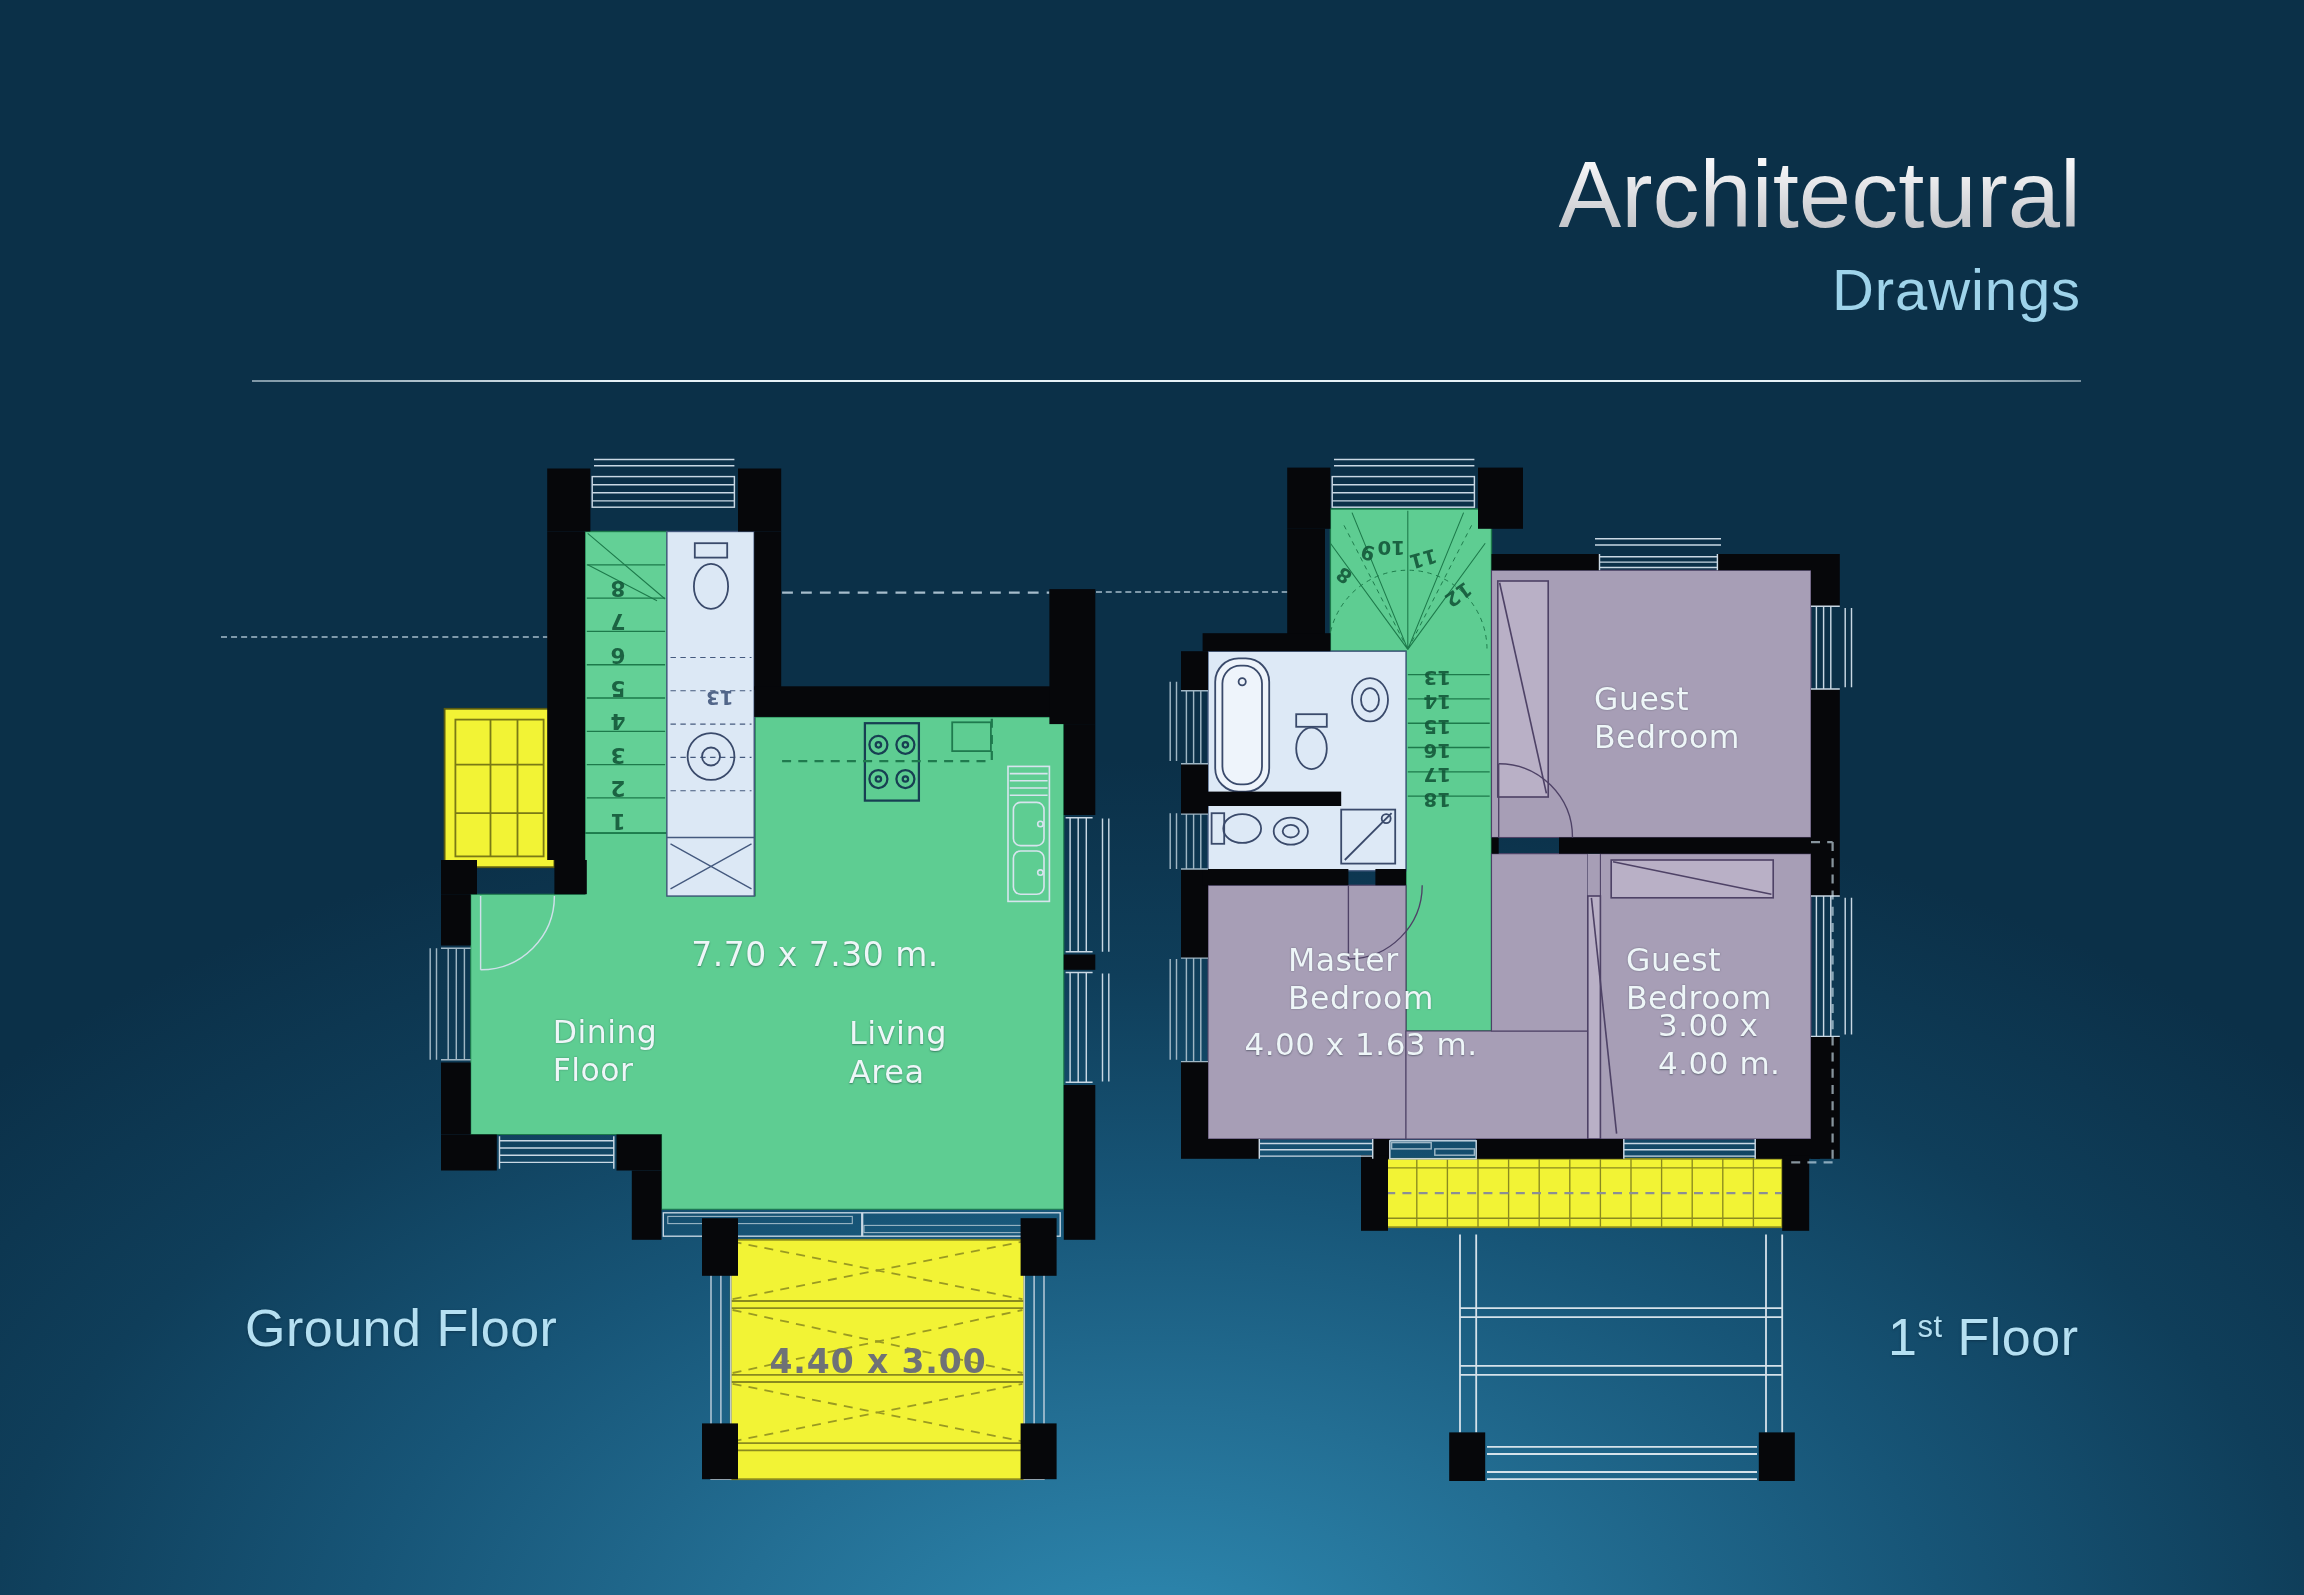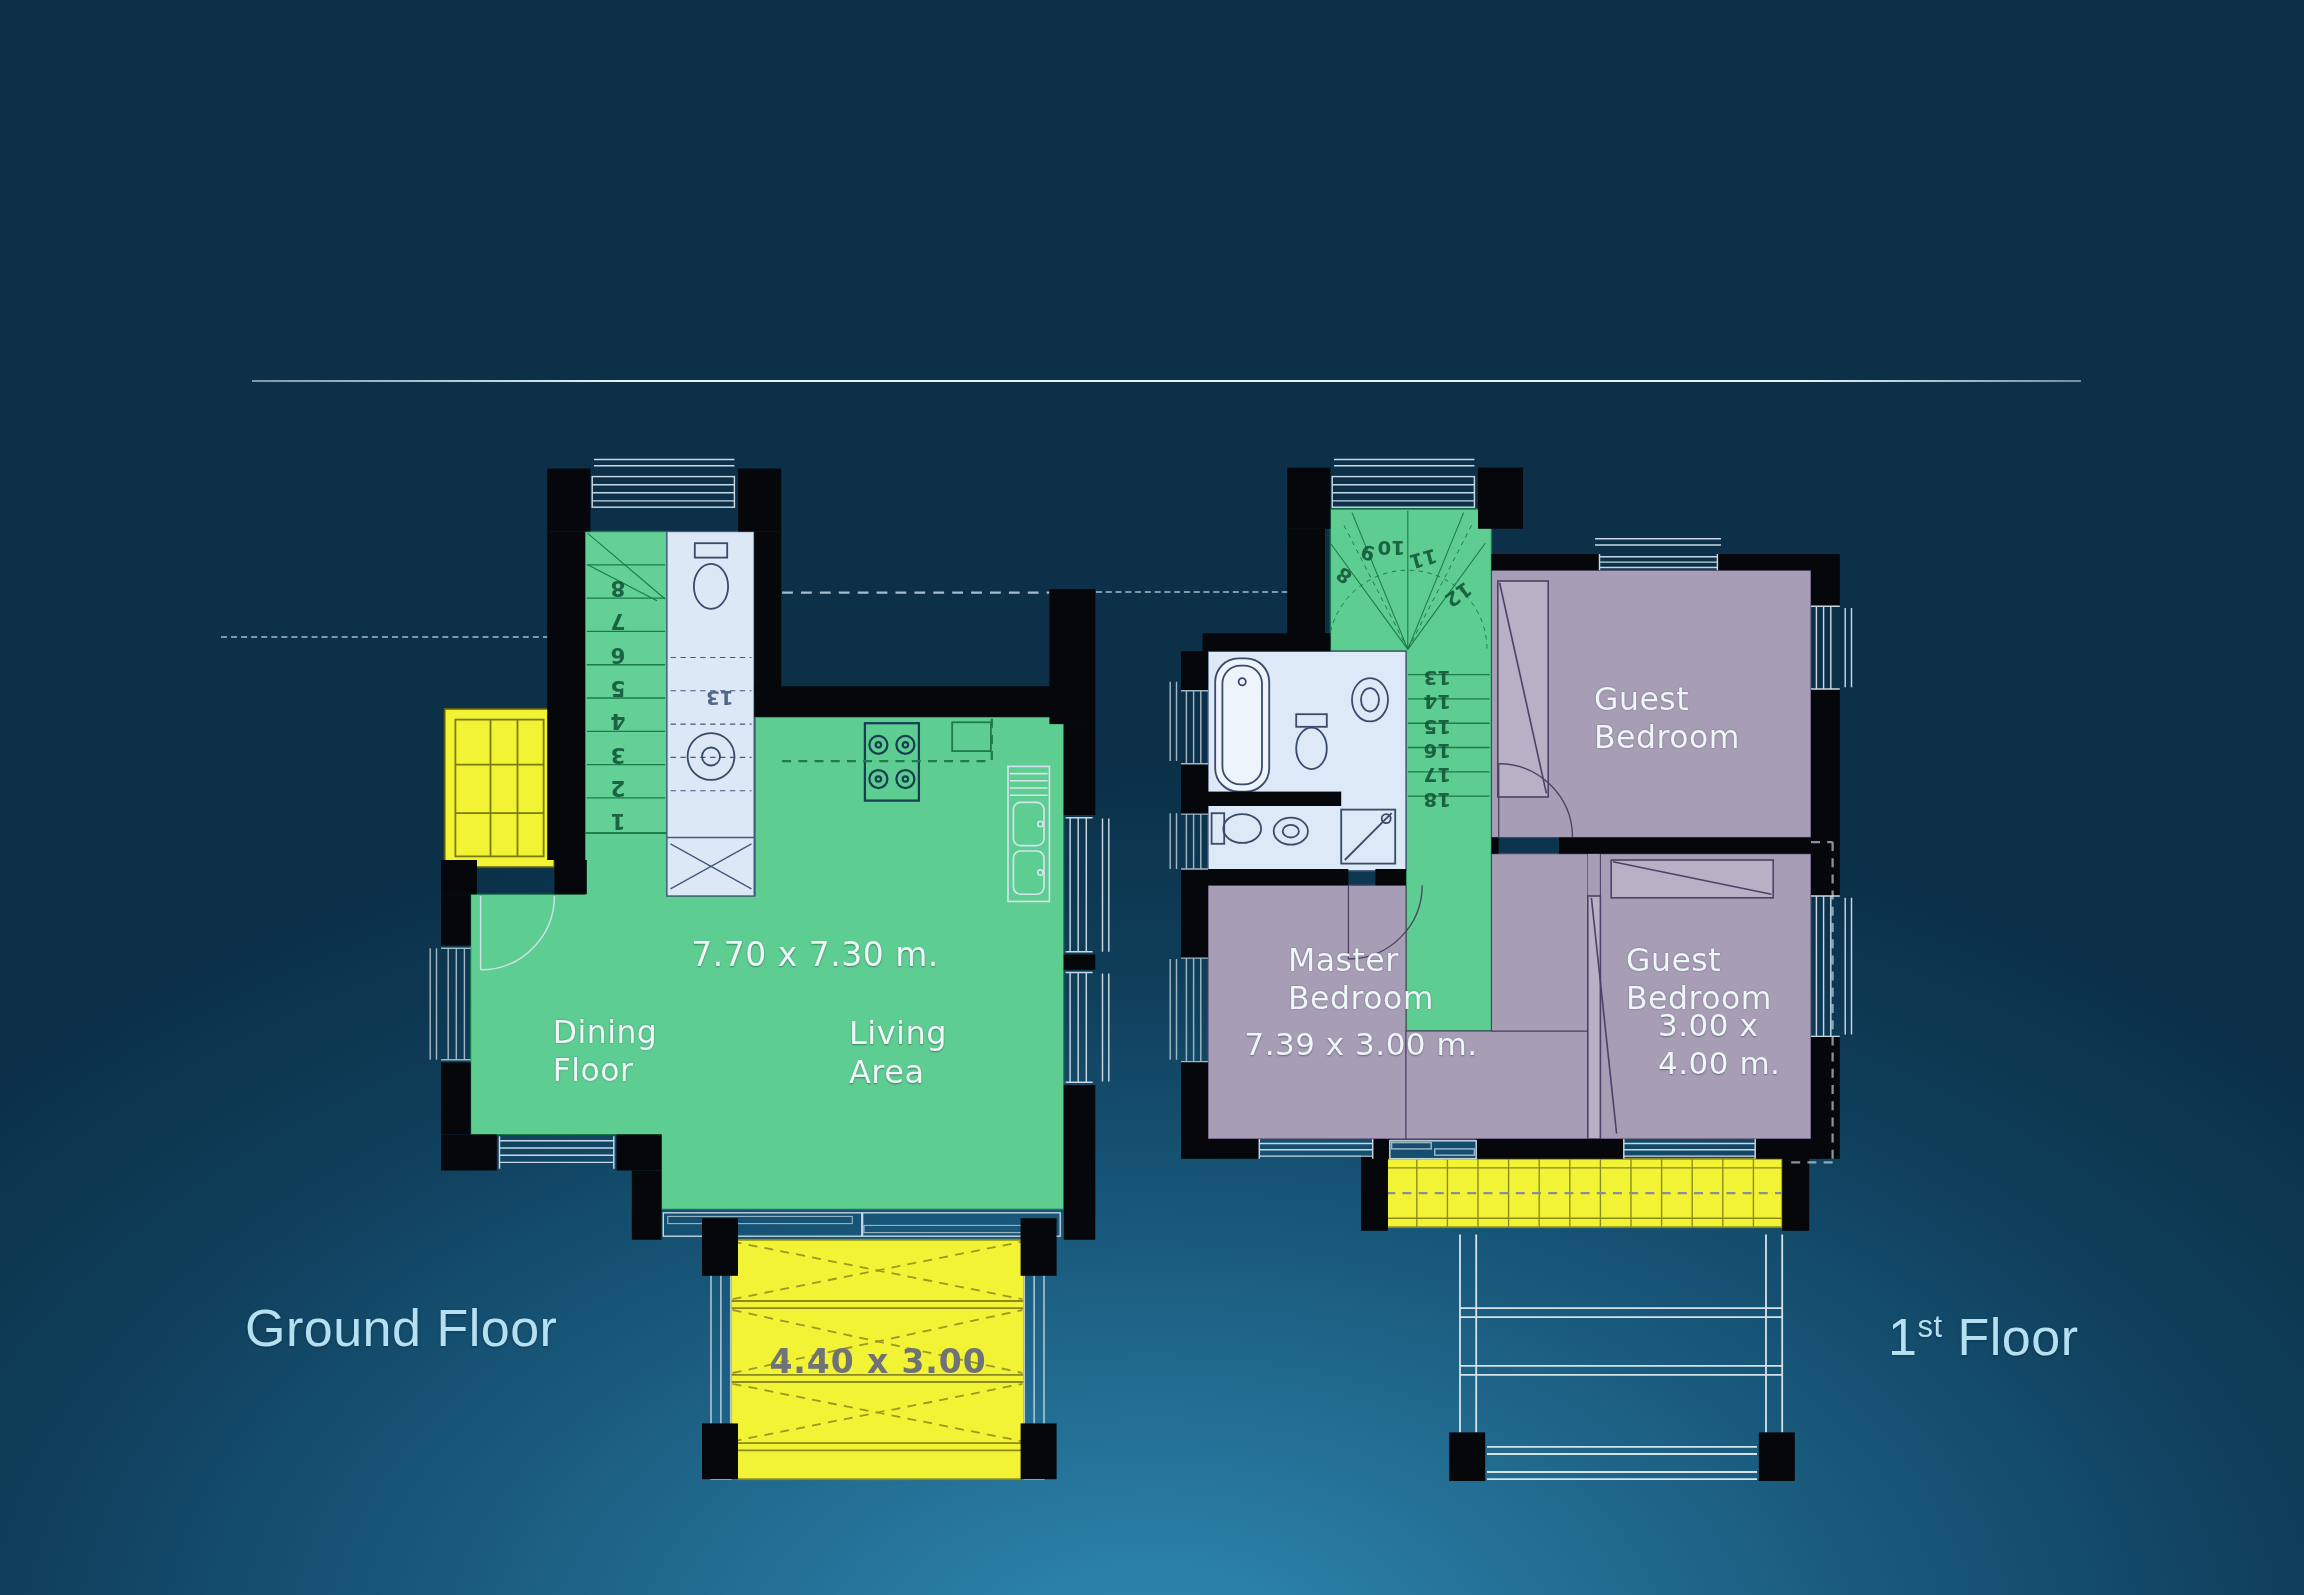--- a/index.html
+++ b/index.html
@@ -34,20 +34,24 @@
   .roof-dash{position:absolute;border-top:2.7px dashed rgba(205,224,236,.6);height:0;}
   text.stair-num{font:600 24px "DejaVu Sans",sans-serif;fill:#14583a;opacity:.9;}
   text.stair-num-sm{font:600 22px "DejaVu Sans",sans-serif;fill:#14583a;opacity:.9;}
   text.bath-num{font:600 22px "DejaVu Sans",sans-serif;fill:#44597e;opacity:.9;}
 </style>
 </head>
 <body>
 
 <div id="stage">
 
+  <div class="title-block">
+    <div class="title-main">Architectural</div>
+    <div class="title-sub">Drawings</div>
+  </div>
   <div class="divider"></div>
 
   <div class="roof-dash" style="left:221px;top:636px;width:338px;"></div>
   <div class="roof-dash" style="left:1096px;top:591px;width:221px;"></div>
 
   <div class="plan" style="left:423px;top:455px;width:693px;height:1035px;">
     <svg width="693" height="1035" viewBox="-20 0 770 1150">
 
       <g>
         <rect x="4" y="282" width="122" height="176" fill="#f2f335" stroke="#5c5c10" stroke-width="2"></rect>
@@ -356,21 +360,21 @@
         <text class="stair-num-sm" x="300" y="321" transform="rotate(180,300,321)">16</text>
         <text class="stair-num-sm" x="300" y="348" transform="rotate(180,300,348)">17</text>
         <text class="stair-num-sm" x="300" y="375" transform="rotate(180,300,375)">18</text>
       </g>
     </svg>
 
     <div class="plan-label" style="left:504px;top:263px;font-size:31.5px;">Guest
 Bedroom</div>
     <div class="plan-label" style="left:198px;top:524px;font-size:31.5px;">Master
 Bedroom</div>
-    <div class="plan-label" style="left:198px;top:590px;font-size:31px;">7.39 x 3.00 m.</div>
+    <div class="plan-label" style="left:198px;top:590px;font-size:31px;">4.00 x 1.63 m.</div>
     <div class="plan-label" style="left:536px;top:524px;font-size:31.5px;">Guest
 Bedroom</div>
     <div class="plan-label" style="left:564px;top:590px;font-size:31px;">3.00 x 4.00 m.</div>
   </div>
 
   <div class="floor-label" style="left:245px;top:1298px;">Ground Floor</div>
   <div class="floor-label" style="left:1888px;top:1307px;">
     <span>1</span><sup>st</sup>
     <span>Floor</span>
   </div>

